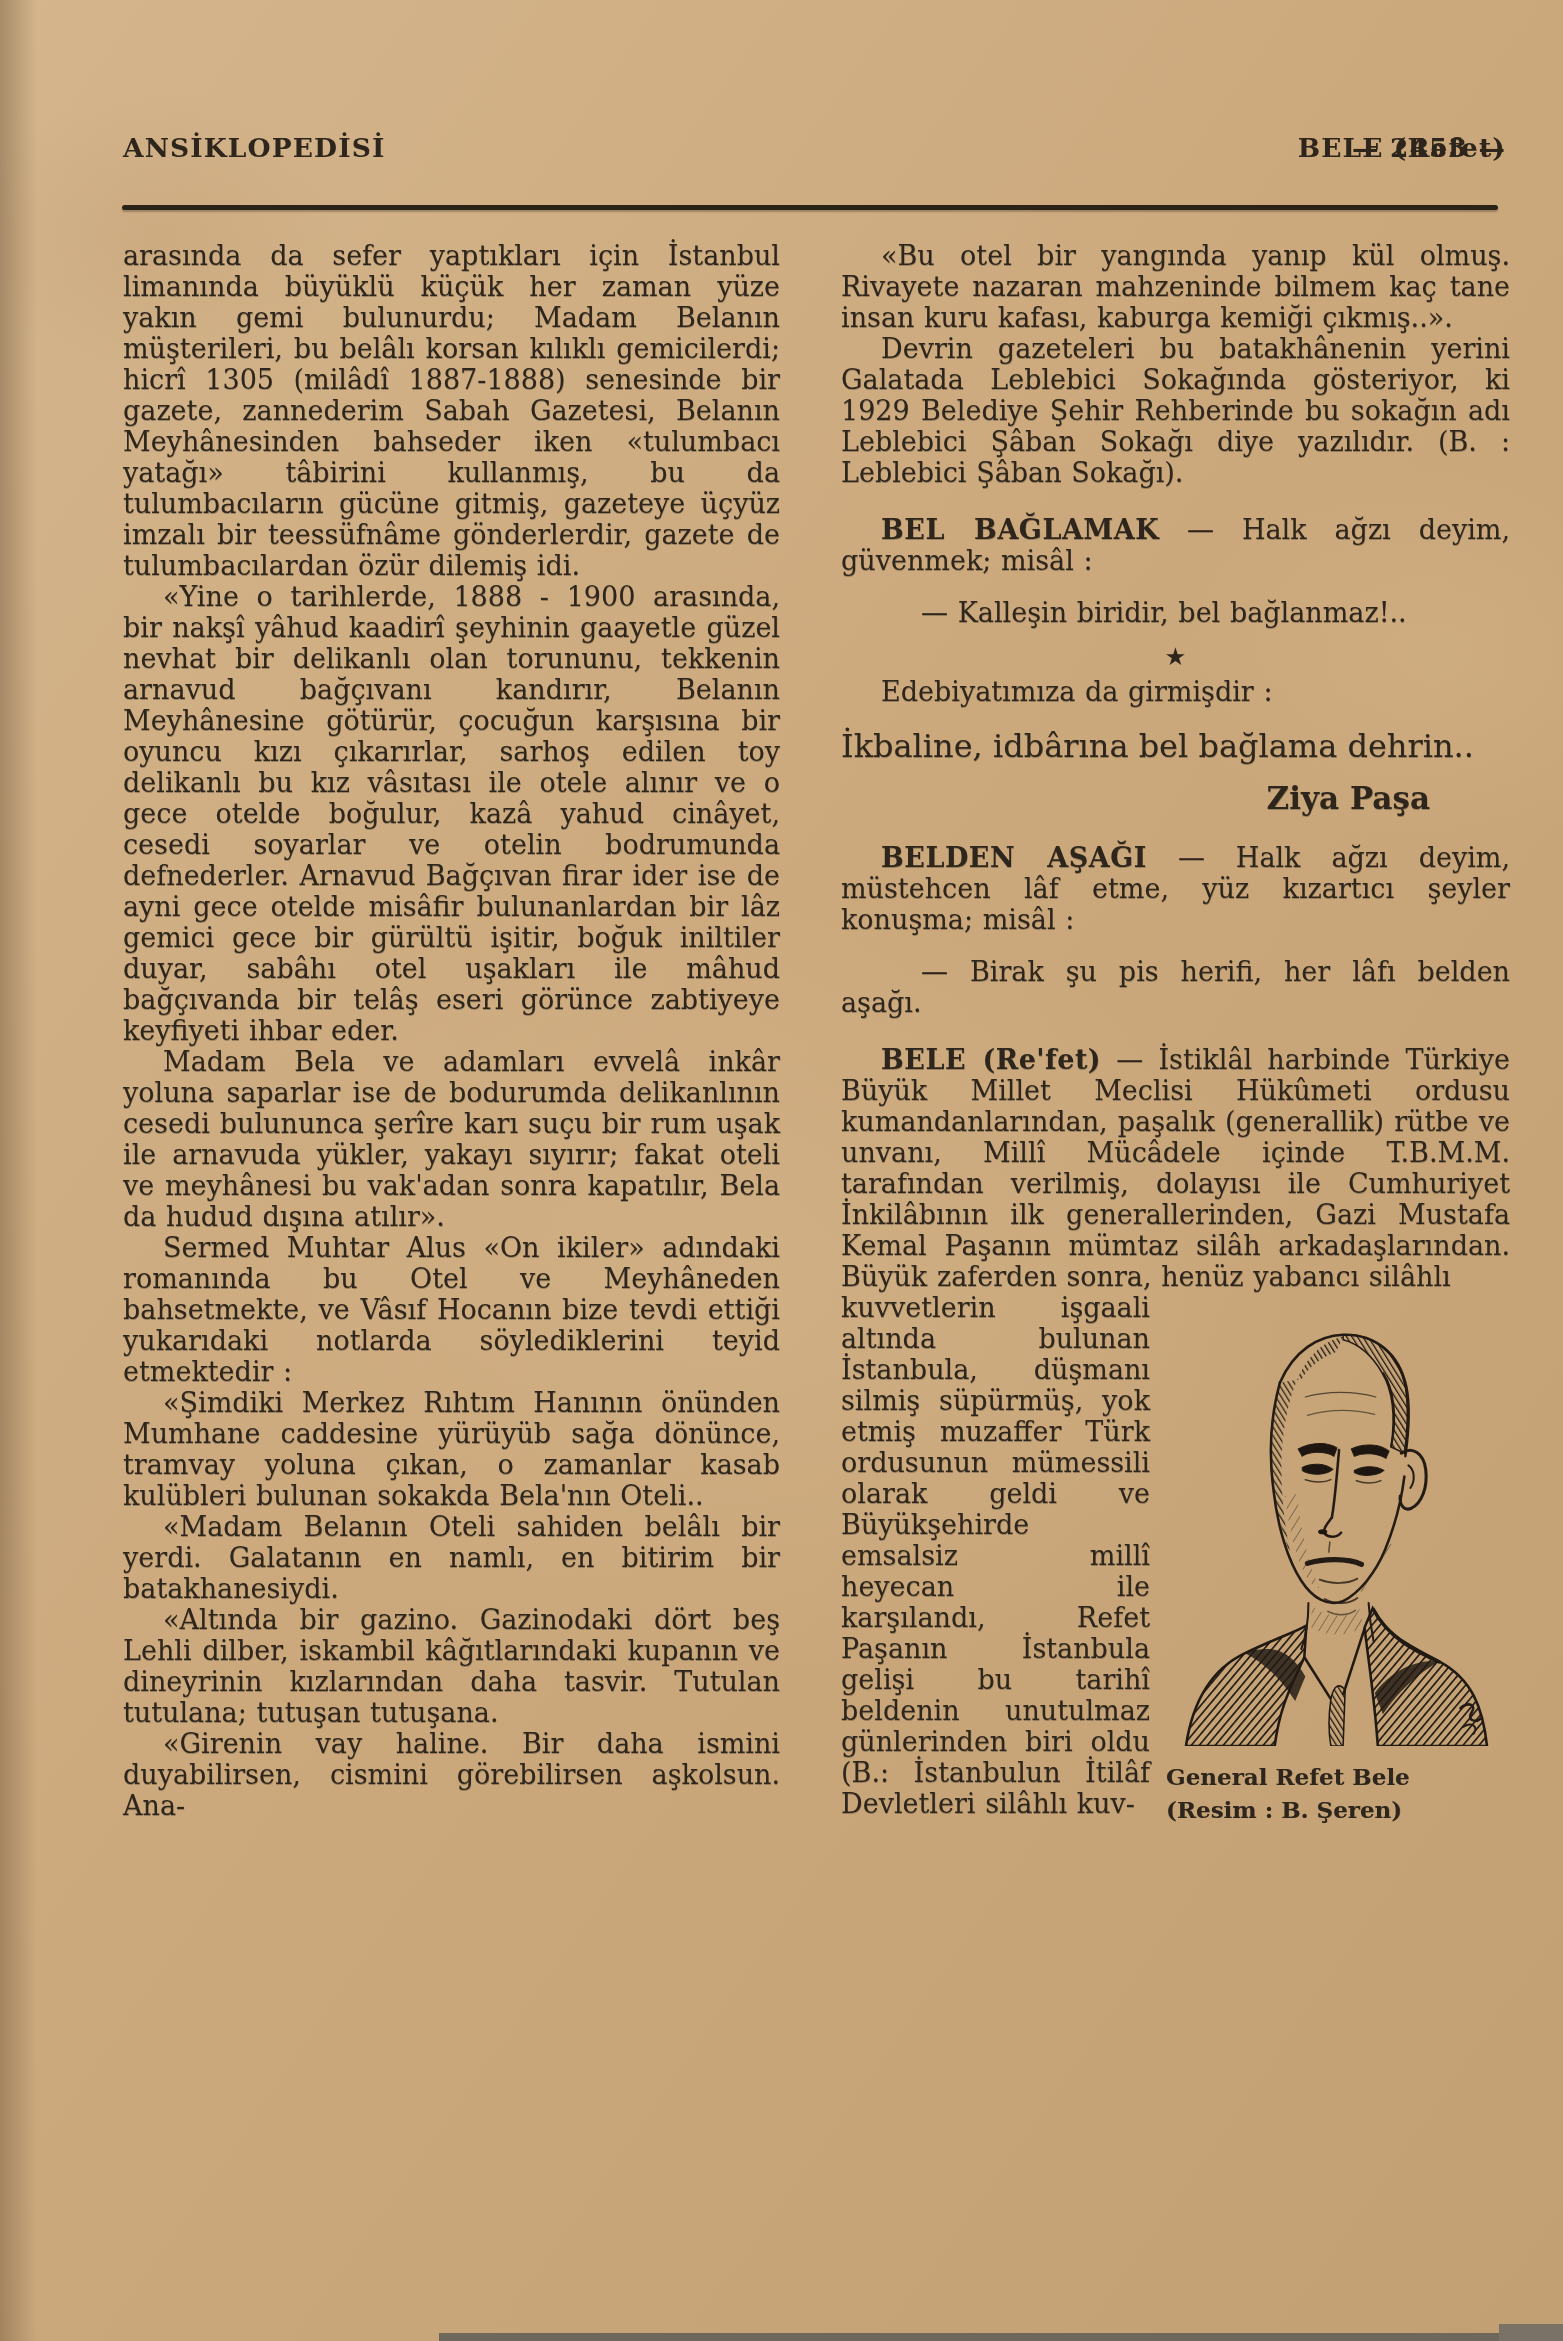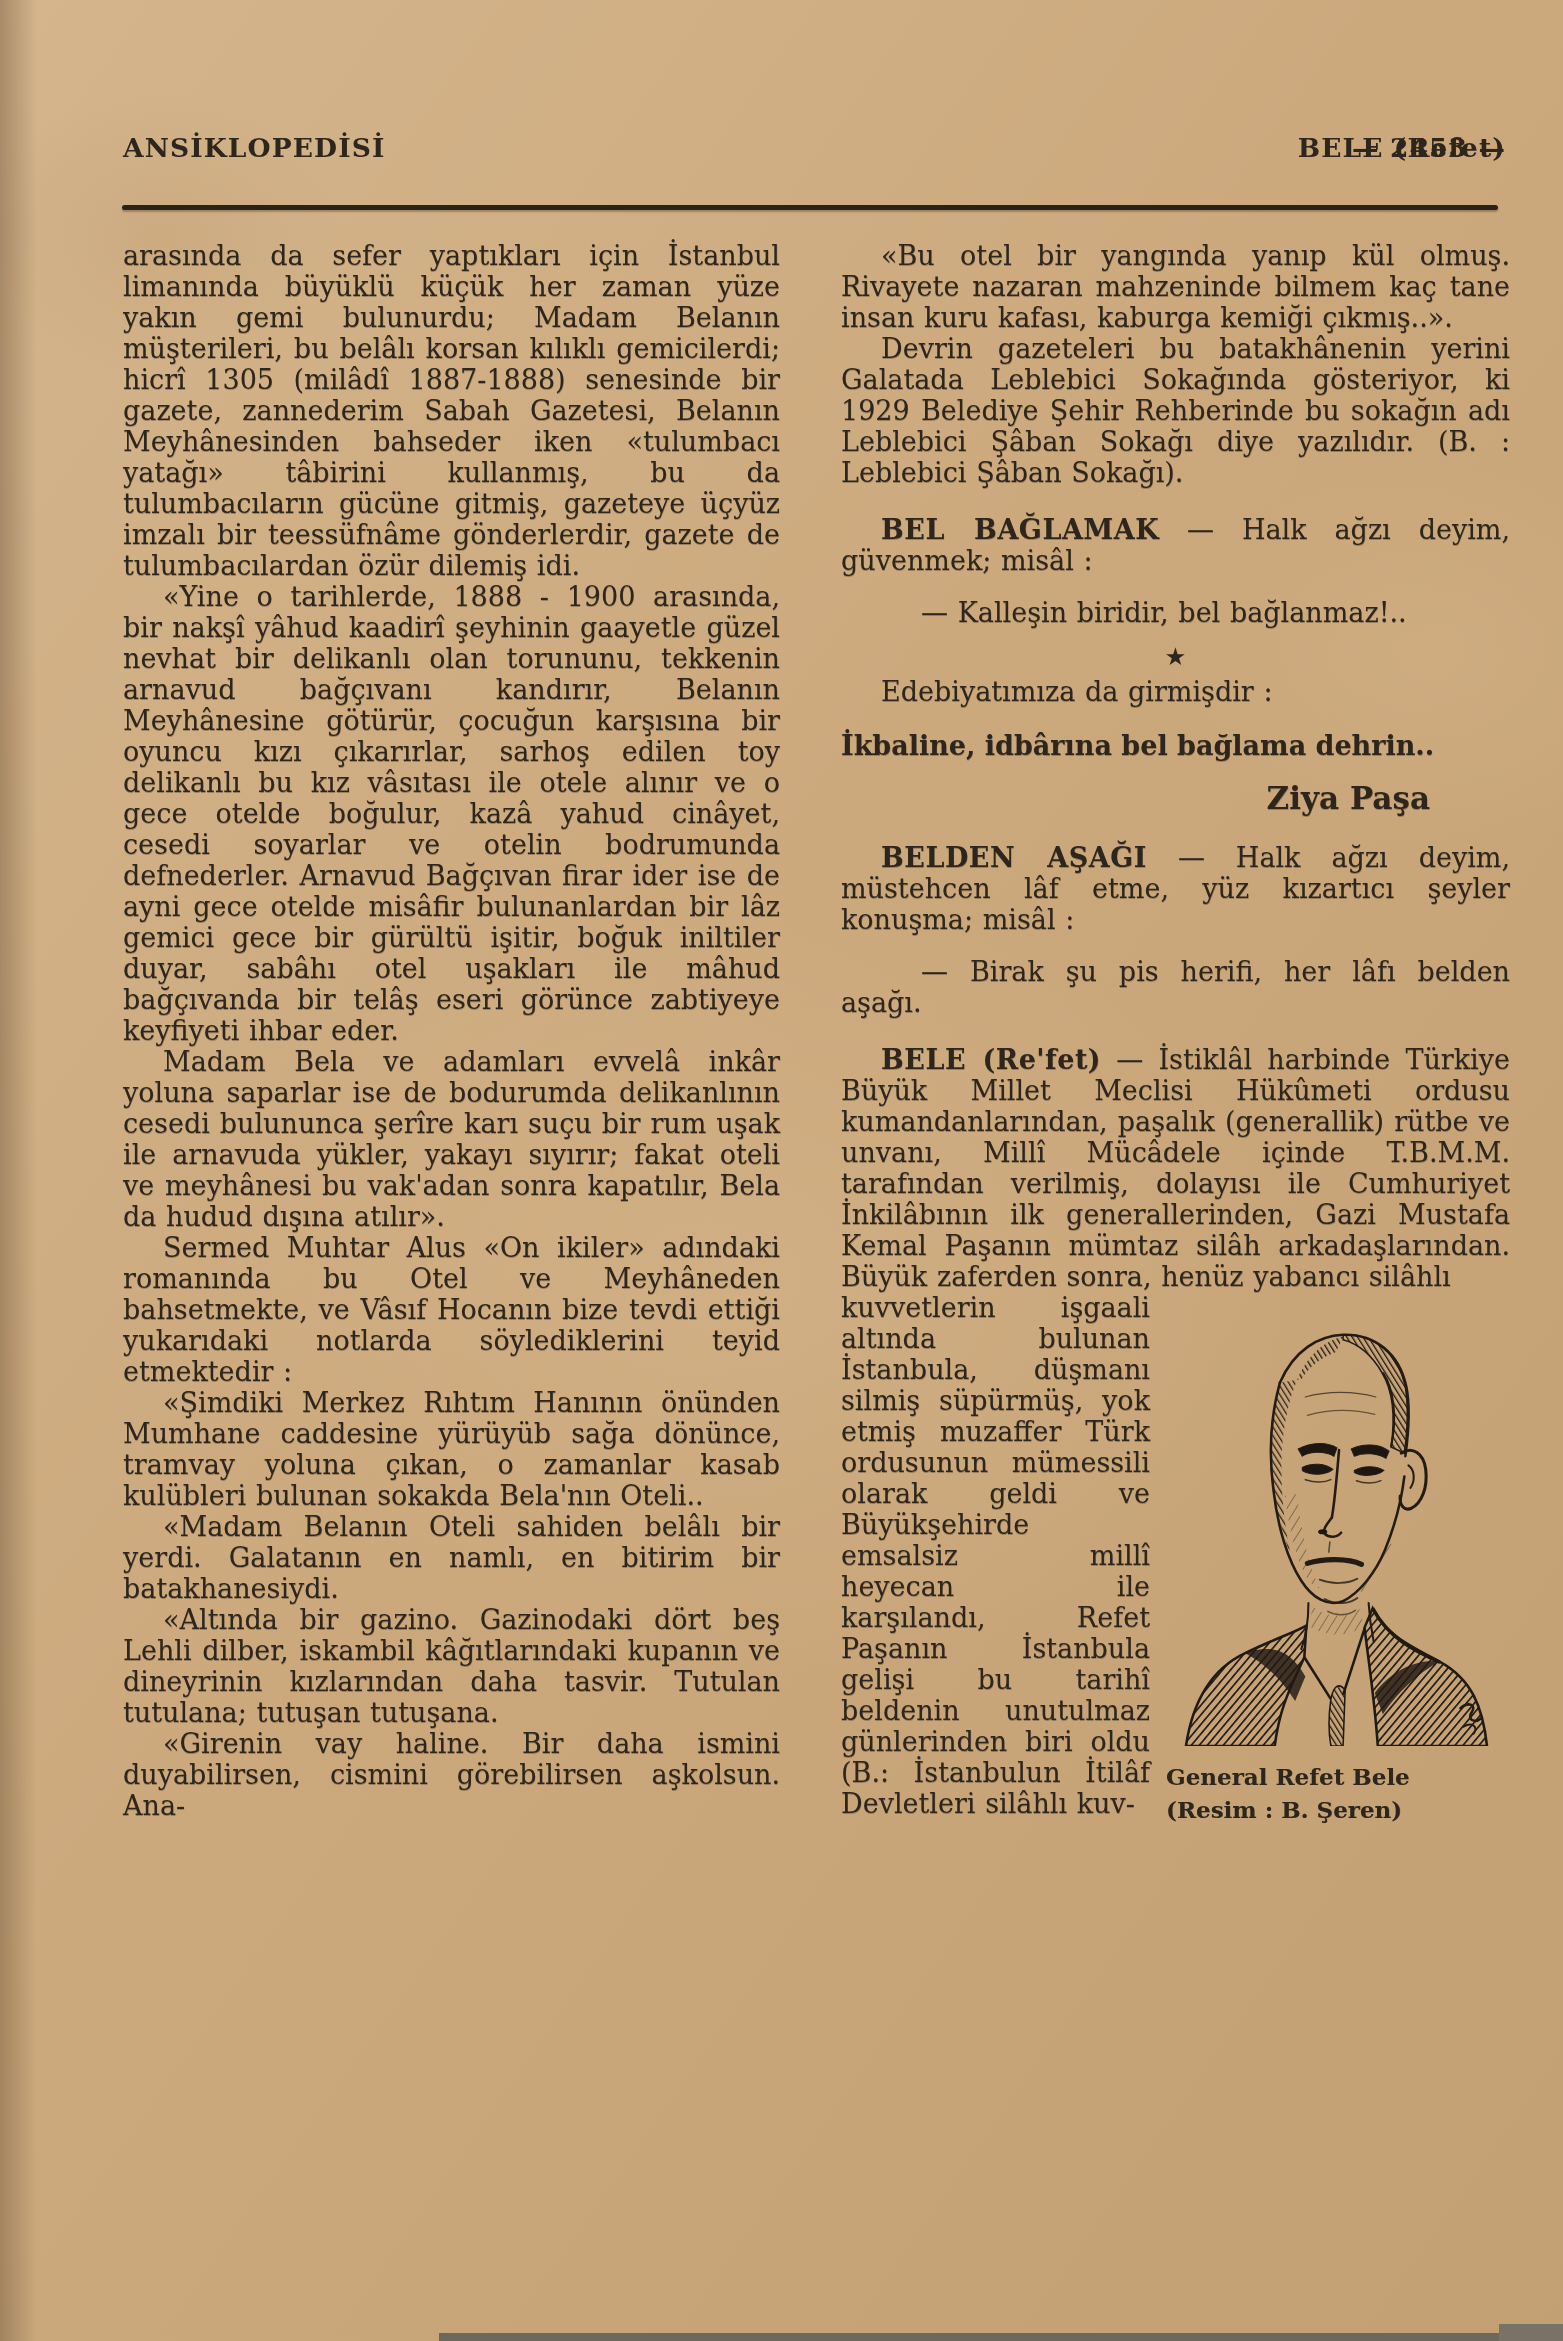--- a/index.html
+++ b/index.html
@@ -29,21 +29,21 @@
   .col-right{left:841px;width:669px;}
 
   .p{margin:0;font-size:27px;line-height:31px;text-align:justify;text-indent:40px;
      text-shadow:0.3px 0.5px 0.4px rgba(46,38,28,.33);word-spacing:1.1px;}
   .noindent{text-indent:0;}
   .quote{text-indent:80px;}
   .term{font-weight:bold;letter-spacing:0.5px;}
   .gap-entry{margin-top:26px;}
   .gap-sm{margin-top:21px;}
   .star{font-size:24.4px;text-align:center;margin:13.8px 0 5.3px 0;text-shadow:none;}
-  .verse{margin:23px 0 0 0;font-size:27px;line-height:32px;font-weight:bold;
+  .verse{margin:23px 0 0 0;font-size:32px;line-height:32px;font-weight:normal;
      text-shadow:0.3px 0.5px 0.4px rgba(46,38,28,.33);}
   .attr{margin:18px 0 0 0;font-size:31px;font-weight:bold;text-align:right;padding-right:80px;
      text-shadow:0.3px 0.5px 0.4px rgba(46,38,28,.33);}
 
   .wrap-zone{margin-top:0;}
   .portrait{float:right;width:344px;margin:5.3px 0 0 16px;}
   .portrait svg{display:block;width:344px;height:449px;}
   .caption-line{font-weight:bold;font-size:23px;line-height:31px;text-align:left;margin-top:2.1px;
      text-shadow:0.3px 0.4px 0.3px rgba(46,38,28,.33);}
   .caption-block{margin-top:15px;}

